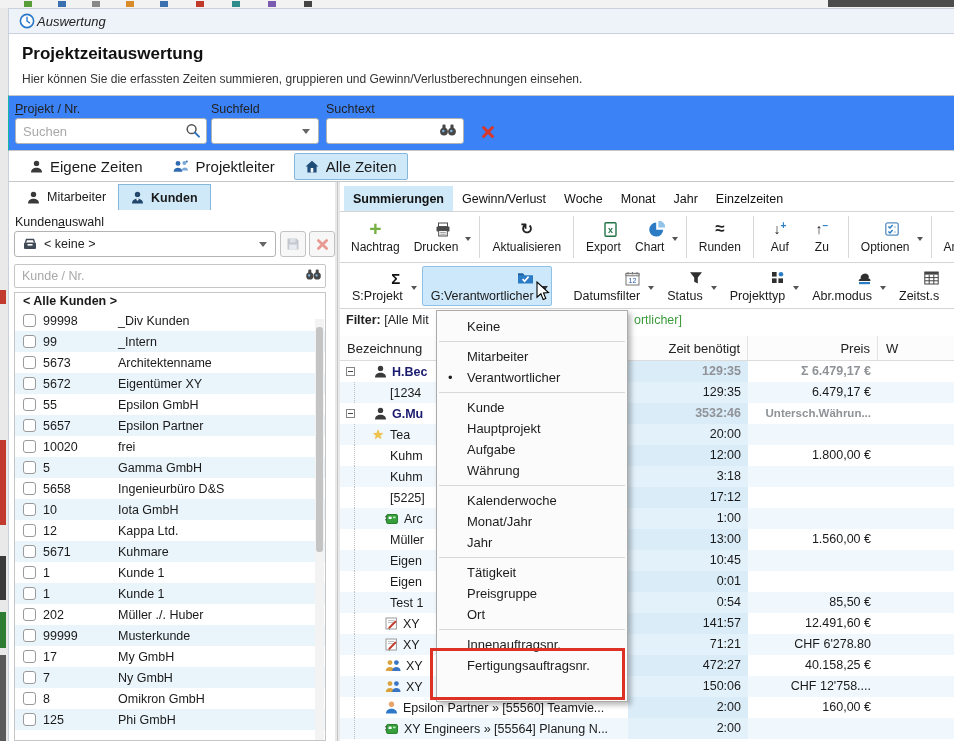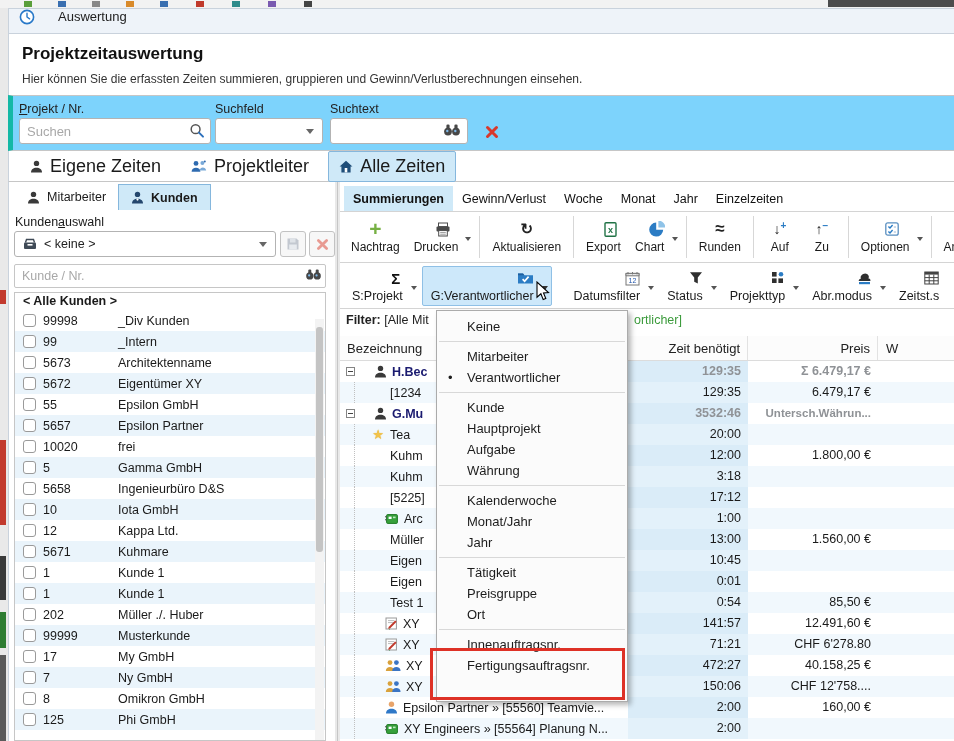--- a/index.html
+++ b/index.html
@@ -6,39 +6,39 @@
   body { background:#e9e9e9; font-family:"Liberation Sans", sans-serif; }
   #stage { position:relative; width:954px; height:741px; overflow:hidden; background:#e9e9e9; font-size:12.5px; color:#1a1a1a; }
 
   
   .topfrag { position:absolute; left:0; top:0; width:954px; height:8px; background:#f2f2f2; }
   .topfrag i { position:absolute; top:1px; width:8px; height:6px; display:block; }
   .darktop { position:absolute; right:0; top:0; width:126px; height:7px; background:#4c4c4c; }
   .edgefrag i { position:absolute; left:0; width:6px; display:block; }
 
   
-  .titlebar { position:absolute; left:8px; top:8px; width:946px; height:26px; background:#eef3f9; border:1px solid #c9d2dc; border-right:none; display:flex; align-items:flex-start; gap:23px; padding-left:10px; }
+  .titlebar { position:absolute; left:8px; top:8px; width:946px; height:26px; background:#eef3f9; border:1px solid #c9d2dc; border-right:none; display:flex; align-items:center; gap:2px; padding-left:10px;font-style:italic; }
   .titlebar .ttl { font-size:13px; color:#222; }
   .pagehead { position:absolute; left:8px; top:34px; width:946px; height:61px; background:#fff; border-left:1px solid #c9d2dc; padding:10px 0 0 13px; }
   .pagehead h1 { font-size:17px; font-weight:bold; color:#111; }
   .pagehead p { font-size:12px; color:#333; margin-top:8px; }
 
   
-  .searchbar { position:absolute; left:8px; top:95px; width:946px; height:56px; background:#7dd3fc; border-top:1px solid #c6c6c6; border-bottom:1px solid #c6c6c6; border-left:5px solid #14b8a6; }
+  .searchbar { position:absolute; left:8px; top:95px; width:946px; height:56px; background:#3b82f6; border-top:1px solid #c6c6c6; border-bottom:1px solid #c6c6c6; border-left:1px solid #14b8a6; }
   .flabel { position:absolute; top:6px; font-size:12.5px; color:#222; }
   .finput { position:absolute; top:22px; height:26px; border:1px solid #b3b3b3; border-radius:3px; background:#fff; font-family:inherit; font-size:13px; padding:0 24px 0 7px; color:#222; }
   .finput::placeholder { color:#a8a8a8; }
   .fico { position:absolute; top:27px; }
   .fselect { position:absolute; top:22px; height:26px; border:1px solid #b3b3b3; border-radius:3px; background:#fff; display:flex; align-items:center; justify-content:flex-end; padding-right:8px; }
   .chev { width:0; height:0; border:4px solid transparent; border-top:5px solid #666; margin-top:4px; }
   .clearbtn { position:absolute; left:466px; top:23px; width:25px; height:25px; border:1px solid transparent; display:flex; align-items:center; justify-content:center; cursor:default; }
 
   
   .scopetabs { position:absolute; left:8px; top:151px; width:946px; height:31px; background:#fff; border-left:1px solid #c9d2dc; border-bottom:1px solid #c6c6c6; display:flex; align-items:center; gap:8px; padding-left:10px; }
-  .stab { display:flex; align-items:center; gap:7px; padding:4px 10px; border:1px solid transparent; font-size:18px; }
+  .stab { display:flex; align-items:center; gap:7px; padding:4px 10px; border:1px solid transparent; font-size:15px; }
   .stab.active { background:#cfe9f8; border-color:#85b7dd; border-radius:2px; }
 
   
   .leftpanel { position:absolute; left:8px; top:182px; width:327px; height:559px; background:#fff; border-left:1px solid #c9d2dc; }
   .ltabs { position:absolute; left:0; top:2px; height:26px; display:flex; align-items:stretch; padding-left:6px; }
   .ltab { display:flex; align-items:center; gap:7px; padding:0 12px; font-size:12.5px; }
   .ltab.active { background:#cfe9f8; border:1px solid #85b7dd; border-bottom:none; font-weight:bold; }
   .auswlabel { position:absolute; left:6px; top:33px; font-size:12.5px; }
   .kselect { position:absolute; left:5px; top:49px; width:262px; height:26px; border:1px solid #b3b3b3; border-radius:3px; display:flex; align-items:center; gap:7px; padding:0 8px; }
   .kselect .val { flex:1; font-size:12.5px; color:#222; }

